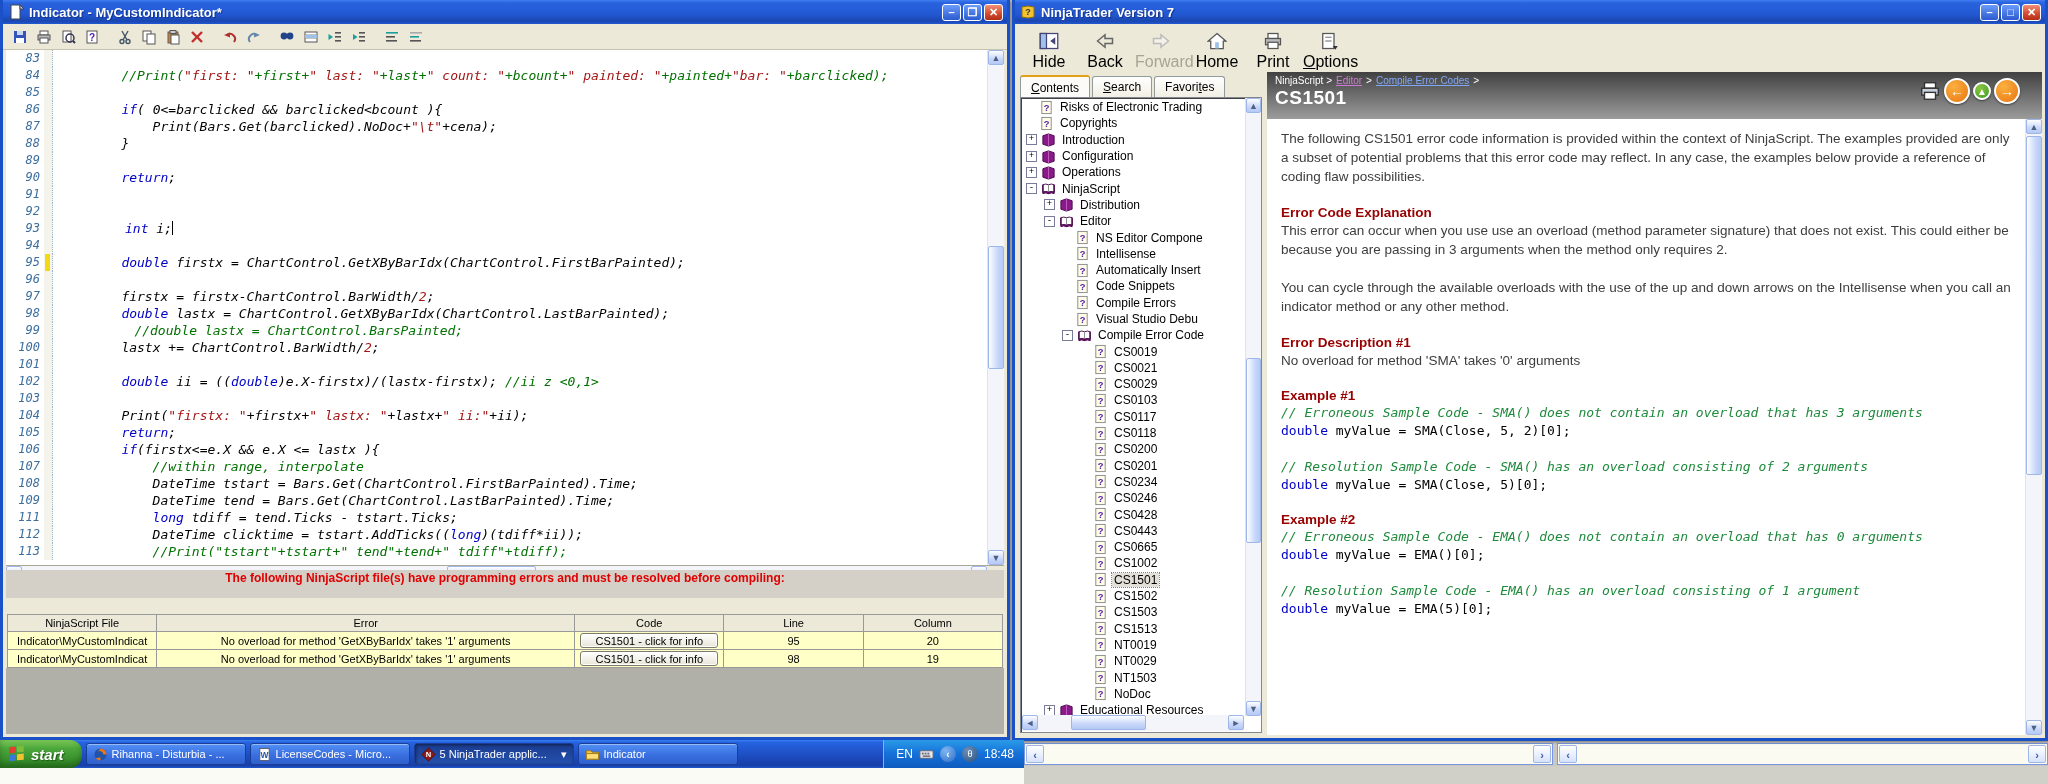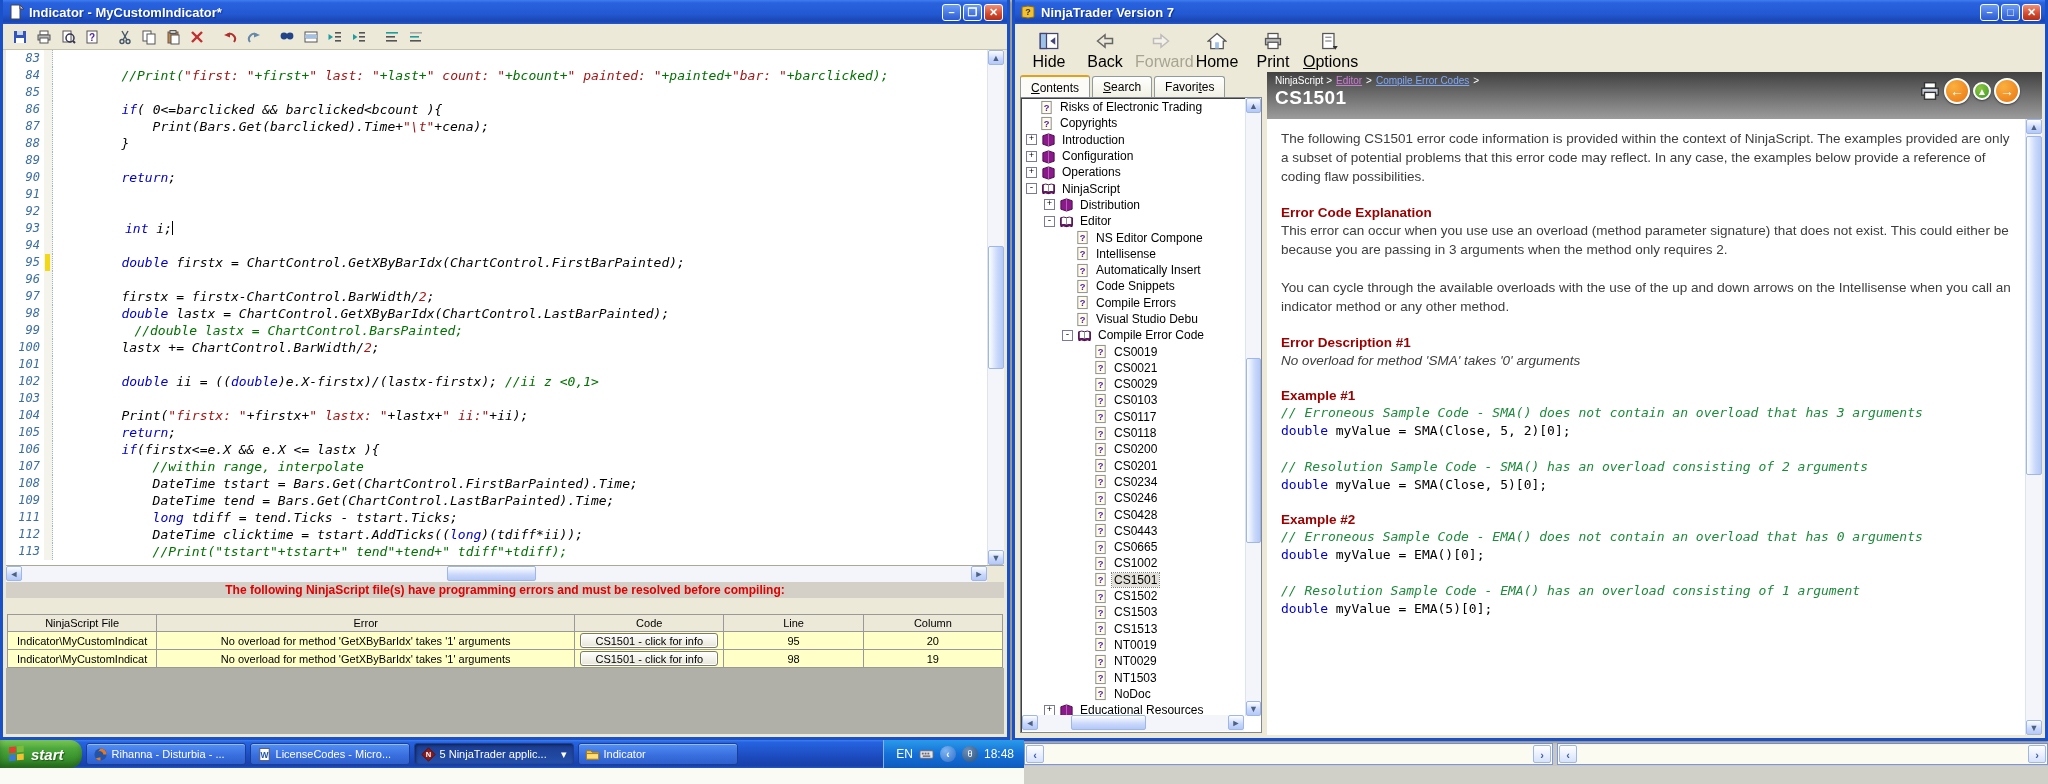--- a/index.html
+++ b/index.html
@@ -35,21 +35,21 @@
   
   .sb-v { position:absolute; top:0; right:0; width:17px; bottom:0; background:#F3F5FA; border-left:1px solid #DCE4F2; }
   .sb-h { position:absolute; height:16px; background:#F3F5FA; }
   .sb-btn { position:absolute; width:16px; height:15px; border:1px solid #9EB6E8; border-radius:2px;
     background:linear-gradient(to bottom,#FDFEFF,#C9D8FB 60%,#B4C9F6); color:#4D6185; font-size:9px; text-align:center; line-height:14px; }
   .sb-thumb { position:absolute; border:1px solid #9EB6E8; border-radius:2px; background:linear-gradient(to right,#FDFEFF,#C9D8FB 60%,#B4C9F6); }
   .sb-thumb.h { background:linear-gradient(to bottom,#FDFEFF,#C9D8FB 60%,#B4C9F6); }
 
   
   #err-split { position:absolute; left:3px; right:3px; top:582px; height:16px; background:#D4D0C8; }
-  #err-msg { position:absolute; left:3px; right:3px; top:582px; height:16px; background:#D4D0C8; text-align:center;
+  #err-msg { position:absolute; left:3px; right:3px; top:570px; height:16px; background:#D4D0C8; text-align:center;
     color:#E00000; font-weight:bold; font-size:12px; line-height:16px; }
   #err-table { position:absolute; left:4px; right:14px; top:614px; border-collapse:collapse; width:calc(100% - 8px); table-layout:fixed; }
   #err-table th { background:#ECE9D8; border:1px solid #999; font-size:11px; font-weight:normal; height:17px; }
   #err-table td { background:#FFFFC8; border:1px solid #999; font-size:11px; height:18px; text-align:center; overflow:hidden; white-space:nowrap; }
   .code-btn { font-size:11px; border:1px solid #7B7B6C; border-radius:3px; padding:0 14px; height:15px;
     background:linear-gradient(to bottom,#FFFFFF,#E8E6D8); box-shadow:inset 0 0 0 1px #fff; cursor:default; }
   #err-fill { position:absolute; left:3px; right:3px; top:668px; bottom:3px; background:#B0B0A8; }
 
   
   #rw-toolbar { height:48px; background:#ECE9D8; display:flex; align-items:flex-start; padding:3px 0 0 8px; gap:4px; }
@@ -256,21 +256,21 @@
           </svg>
         </span>
       </div>
 
     <div class="editor">
       <div class="code-scroll" id="code-lines">
           <div class="code-line"><span class="gut">83</span><span class="mark"></span><span class="ctext" style="padding-left: 6px;"></span></div>
           <div class="code-line"><span class="gut">84</span><span class="mark"></span><span class="ctext" style="padding-left: 68.4px;"><span class="tok-c">//Print(</span><span class="tok-s">"first: "</span><span class="tok-c">+first+</span><span class="tok-s">" last: "</span><span class="tok-c">+last+</span><span class="tok-s">" count: "</span><span class="tok-c">+bcount+</span><span class="tok-s">" painted: "</span><span class="tok-c">+painted+</span><span class="tok-s">"bar: "</span><span class="tok-c">+barclicked);</span></span></div>
           <div class="code-line"><span class="gut">85</span><span class="mark"></span><span class="ctext" style="padding-left: 6px;"></span></div>
           <div class="code-line"><span class="gut">86</span><span class="mark"></span><span class="ctext" style="padding-left: 68.4px;"><span class="tok-k">if</span><span class="tok-p">( 0&lt;=barclicked &amp;&amp; barclicked&lt;bcount ){</span></span></div>
-          <div class="code-line"><span class="gut">87</span><span class="mark"></span><span class="ctext" style="padding-left: 99.6px;"><span class="tok-p">Print(Bars.Get(barclicked).Time+</span><span class="tok-s">"\t"</span><span class="tok-p">+cena);</span></span></div>
+          <div class="code-line"><span class="gut">87</span><span class="mark"></span><span class="ctext" style="padding-left: 99.6px;"><span class="tok-p">Print(Bars.Get(barclicked).NoDoc+</span><span class="tok-s">"\t"</span><span class="tok-p">+cena);</span></span></div>
           <div class="code-line"><span class="gut">88</span><span class="mark"></span><span class="ctext" style="padding-left: 68.4px;"><span class="tok-p">}</span></span></div>
           <div class="code-line"><span class="gut">89</span><span class="mark"></span><span class="ctext" style="padding-left: 6px;"></span></div>
           <div class="code-line"><span class="gut">90</span><span class="mark"></span><span class="ctext" style="padding-left: 68.4px;"><span class="tok-k">return</span><span class="tok-p">;</span></span></div>
           <div class="code-line"><span class="gut">91</span><span class="mark"></span><span class="ctext" style="padding-left: 6px;"></span></div>
           <div class="code-line"><span class="gut">92</span><span class="mark"></span><span class="ctext" style="padding-left: 6px;"></span></div>
           <div class="code-line"><span class="gut">93</span><span class="mark"></span><span class="ctext" style="padding-left: 72px;"><span class="tok-k">int</span><span class="tok-p"> i;</span><span class="caret"></span></span></div>
           <div class="code-line"><span class="gut">94</span><span class="mark"></span><span class="ctext" style="padding-left: 6px;"></span></div>
           <div class="code-line"><span class="gut">95</span><span class="mark on"></span><span class="ctext" style="padding-left: 68.4px;"><span class="tok-k">double</span><span class="tok-p"> firstx = ChartControl.GetXByBarIdx(ChartControl.FirstBarPainted);</span></span></div>
           <div class="code-line"><span class="gut">96</span><span class="mark"></span><span class="ctext" style="padding-left: 6px;"></span></div>
           <div class="code-line"><span class="gut">97</span><span class="mark"></span><span class="ctext" style="padding-left: 68.4px;"><span class="tok-p">firstx = firstx-ChartControl.BarWidth/</span><span class="tok-n">2</span><span class="tok-p">;</span></span></div>
@@ -835,21 +835,21 @@
           <span class="navcirc green">▲</span>
           <span class="navcirc orange">→</span>
         </div>
       </div>
       <div class="cbody" id="cbody">
           <p style="max-width: 760px;">The following CS1501 error code information is provided within the context of NinjaScript. The examples provided are only a subset of potential problems that this error code may reflect. In any case, the examples below provide a reference of coding flaw possibilities.</p>
           <h3 style="margin-top: 0px;">Error Code Explanation</h3>
           <p style="max-width: 760px;">This error can occur when you use use an overload (method parameter signature) that does not exist. This could either be because you are passing in 3 arguments when the method only requires 2.</p>
           <p style="max-width: 760px;">You can cycle through the available overloads with the use of the up and down arrows on the Intellisense when you call an indicator method or any other method.</p>
           <h3 style="margin-top: 0px;">Error Description #1</h3>
-          <p style="margin-bottom: 4px; font-style: italic;">No overload for method 'SMA' takes '0' arguments</p>
+          <p style="margin-bottom: 4px;">No overload for method 'SMA' takes '0' arguments</p>
           <h3 style="margin-top: 18px;">Example #1</h3>
           <div class="hcode cm">// Erroneous Sample Code - SMA() does not contain an overload that has 3 arguments</div>
           <div class="hcode"><span class="kw">double</span> myValue = SMA(Close, 5, 2)[0];</div>
           <div class="hgap"></div>
           <div class="hcode cm">// Resolution Sample Code - SMA() has an overload consisting of 2 arguments</div>
           <div class="hcode"><span class="kw">double</span> myValue = SMA(Close, 5)[0];</div>
           <h3 style="margin-top: 18px;">Example #2</h3>
           <div class="hcode cm">// Erroneous Sample Code - EMA() does not contain an overload that has 0 arguments</div>
           <div class="hcode"><span class="kw">double</span> myValue = EMA()[0];</div>
           <div class="hgap"></div>

